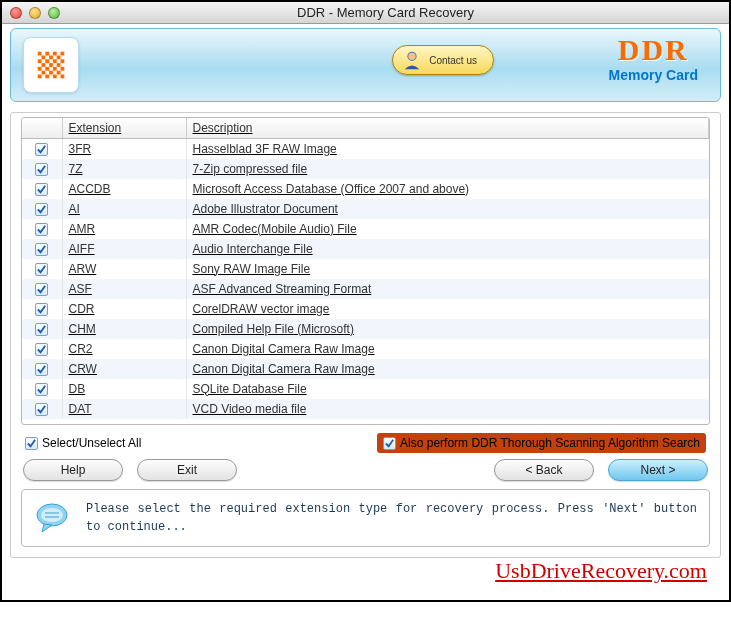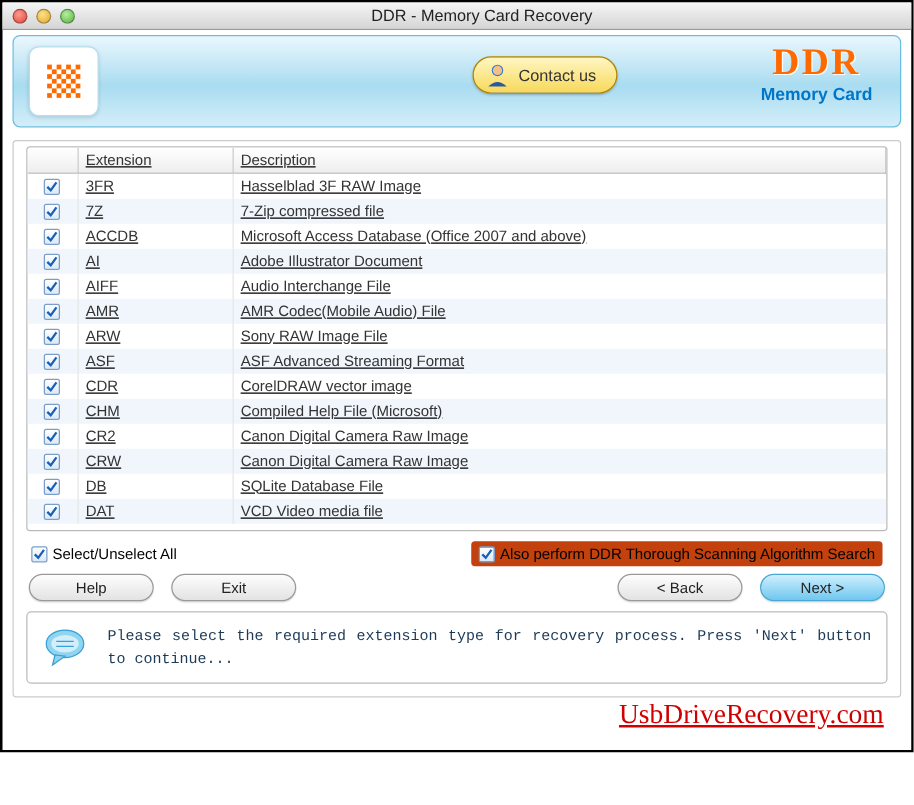--- a/index.html
+++ b/index.html
@@ -10,21 +10,21 @@
 .tlight { width: 12px; height: 12px; border-radius: 50%; border: 1px solid rgba(0,0,0,0.3); }
 .tl-red { background: radial-gradient(circle at 40% 35%, #ff9a8f, #e24537); }
 .tl-yel { background: radial-gradient(circle at 40% 35%, #ffe08a, #e0a92b); }
 .tl-grn { background: radial-gradient(circle at 40% 35%, #b6eea0, #58b33c); }
 .titletxt { position: absolute; left: 0; right: 0; text-align: center; font-size: 13px; color: #222; pointer-events: none; padding-left: 40px; }
 .main { padding: 4px 8px 8px; }
 .banner { height: 74px; border: 1px solid #68bde0; border-radius: 6px; background: linear-gradient(#eaf7fd, #a9dcf0 55%, #d3eef9); position: relative; display: flex; align-items: center; padding: 0 12px; }
 .banner-iconbox { width: 56px; height: 56px; border: 1px solid #b5dff0; border-radius: 8px; background: #fff; display: flex; align-items: center; justify-content: center; box-shadow: 0 1px 3px rgba(0,0,0,0.12); }
 .pattern { width: 38px; height: 38px; position: relative; }
 .pattern svg { width: 100%; height: 100%; }
-.contact-btn { position: absolute; right: 226px; top: 16px; height: 30px; padding: 0 16px 0 8px; border: 1px solid #b18500; border-radius: 15px; background: linear-gradient(#fff6c3, #f7d95a); display: flex; align-items: center; gap: 6px; font-size: 13px; color: #333; cursor: pointer; box-shadow: 0 1px 2px rgba(0,0,0,0.25); }
+.contact-btn { position: absolute; right: 226px; top: 16px; height: 30px; padding: 0 16px 0 8px; border: 1px solid #b18500; border-radius: 15px; background: linear-gradient(#fff6c3, #f7d95a); display: flex; align-items: center; gap: 6px; font-size: 10px; color: #333; cursor: pointer; box-shadow: 0 1px 2px rgba(0,0,0,0.25); }
 .contact-ico { width: 22px; height: 22px; }
 .brand { position: absolute; right: 22px; top: 6px; text-align: center; }
 .brand-ddr { font-family: "Comic Sans MS", cursive; font-size: 30px; font-weight: bold; color: #ff6a00; line-height: 1; letter-spacing: 2px; text-shadow: 1px 1px 0 #fff; }
 .brand-sub { font-size: 14px; color: #0076c9; font-weight: bold; margin-top: 2px; }
 .inner-frame { margin-top: 10px; border: 1px solid #ccc; border-radius: 3px; padding: 4px 10px 10px; }
 .table-wrap { border: 1px solid #bbb; border-radius: 3px; height: 308px; overflow: hidden; text-decoration: underline; }
 table { width: 100%; border-collapse: collapse; font-size: 12px; }
 thead th { background: linear-gradient(#fff, #eee); border-right: 1px solid #ccc; border-bottom: 1px solid #bbb; text-align: left; font-weight: normal; padding: 3px 6px; color: #333; }
 thead th:first-child { width: 40px; }
 thead th:nth-child(2) { width: 124px; }
@@ -156,31 +156,31 @@
                   </span></td>
                 <td>AI</td>
                 <td>Adobe Illustrator Document</td>
               </tr>
               <tr>
                 <td style="text-align:center"><span class="chk">
                     <svg viewBox="0 0 12 12">
                       <path d="M2 6 L5 9 L10 2" stroke="#1a5fb4" stroke-width="2" fill="none"></path>
                     </svg>
                   </span></td>
+                <td>AMR</td>
+                <td>AMR Codec(Mobile Audio) File</td>
+              </tr>
+              <tr>
+                <td style="text-align:center"><span class="chk">
+                    <svg viewBox="0 0 12 12">
+                      <path d="M2 6 L5 9 L10 2" stroke="#1a5fb4" stroke-width="2" fill="none"></path>
+                    </svg>
+                  </span></td>
                 <td>AIFF</td>
                 <td>Audio Interchange File</td>
-              </tr>
-              <tr>
-                <td style="text-align:center"><span class="chk">
-                    <svg viewBox="0 0 12 12">
-                      <path d="M2 6 L5 9 L10 2" stroke="#1a5fb4" stroke-width="2" fill="none"></path>
-                    </svg>
-                  </span></td>
-                <td>AMR</td>
-                <td>AMR Codec(Mobile Audio) File</td>
               </tr>
               <tr>
                 <td style="text-align:center"><span class="chk">
                     <svg viewBox="0 0 12 12">
                       <path d="M2 6 L5 9 L10 2" stroke="#1a5fb4" stroke-width="2" fill="none"></path>
                     </svg>
                   </span></td>
                 <td>ARW</td>
                 <td>Sony RAW Image File</td>
               </tr>

